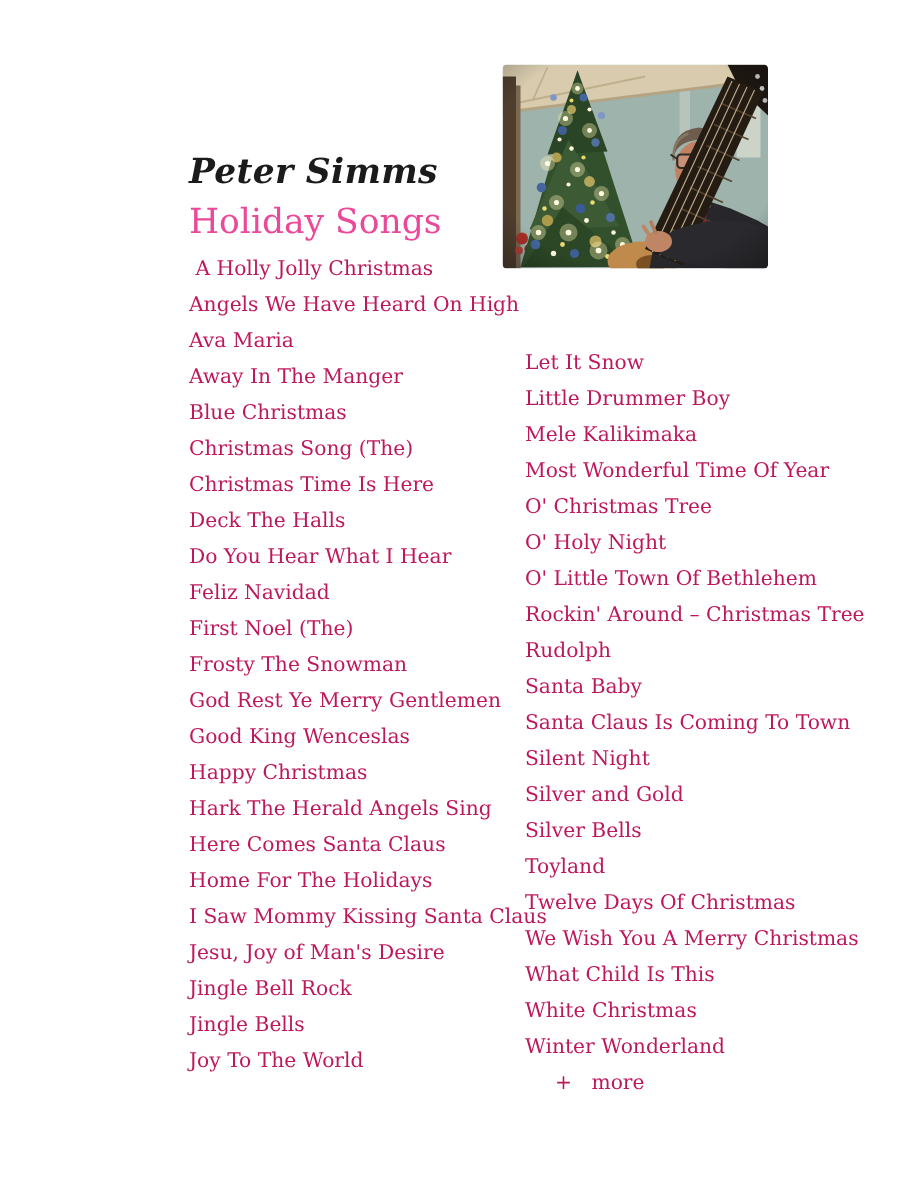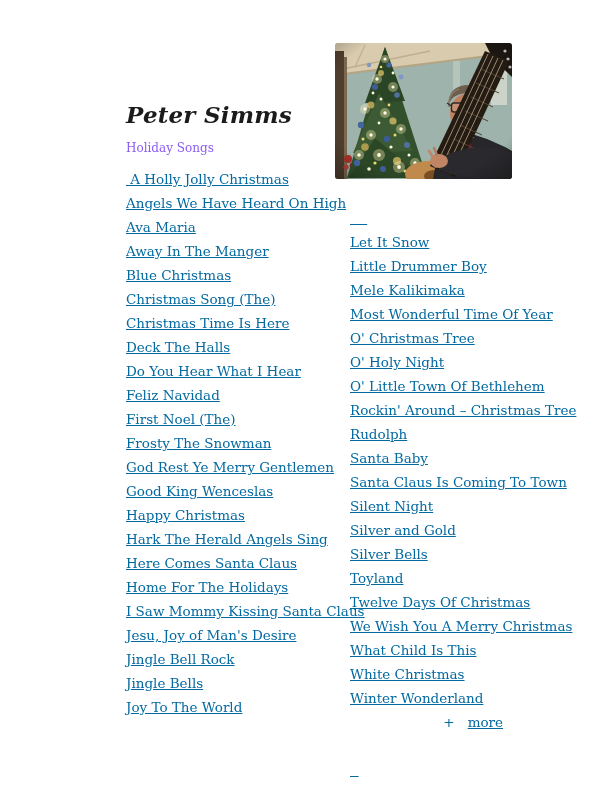--- a/index.html
+++ b/index.html
@@ -22,50 +22,49 @@
     margin: 0;
     font-size: 23px;
     line-height: 28px;
     font-weight: bold;
     font-style: italic;
     color: #1b1b1b;
     letter-spacing: 0.2px;
   }
   .page-subtitle {
     margin: 7px 0 0 0;
-    font-size: 12px;
+    font-size: 23px;
     line-height: 24px;
     font-weight: normal;
-    color: #8b5cf6;
+    color: #ec4899;
   }
   .photo {
     position: absolute;
     left: 335px;
     top: 43px;
     width: 177px;
     height: 136px;
     border-radius: 3px;
     overflow: hidden;
     margin: 0;
   }
   .photo svg { display: block; }
   ul.song-col {
     list-style: none;
     margin: 0;
     padding: 0;
     position: absolute;
     font-size: 13.5px;
     line-height: 24px;
     white-space: pre;
-    color: #0369a1;
-    text-decoration: underline;
+    color: #be185d;
   }
   #col-left  { left: 126px; top: 167px; }
   #col-right { left: 350px; top: 182px; }
-  .more-row { padding-left: 20px; text-align: center; }
+  .more-row { padding-left: 20px; }
   .more-row .plus { display: inline-block; margin-right: 13px; }
 </style>
 </head>
 <body>
 
 <div class="page">
 
   <div class="header">
     <h1 class="artist-name">Peter Simms</h1>
     <h2 class="page-subtitle">Holiday Songs</h2>

